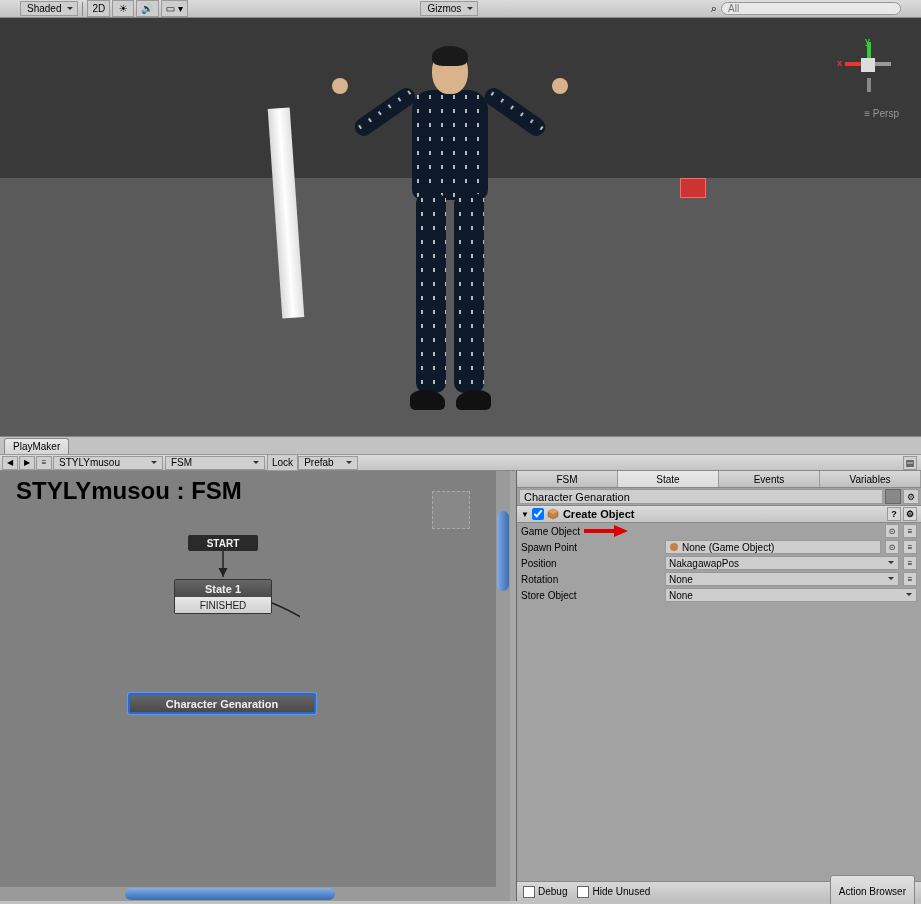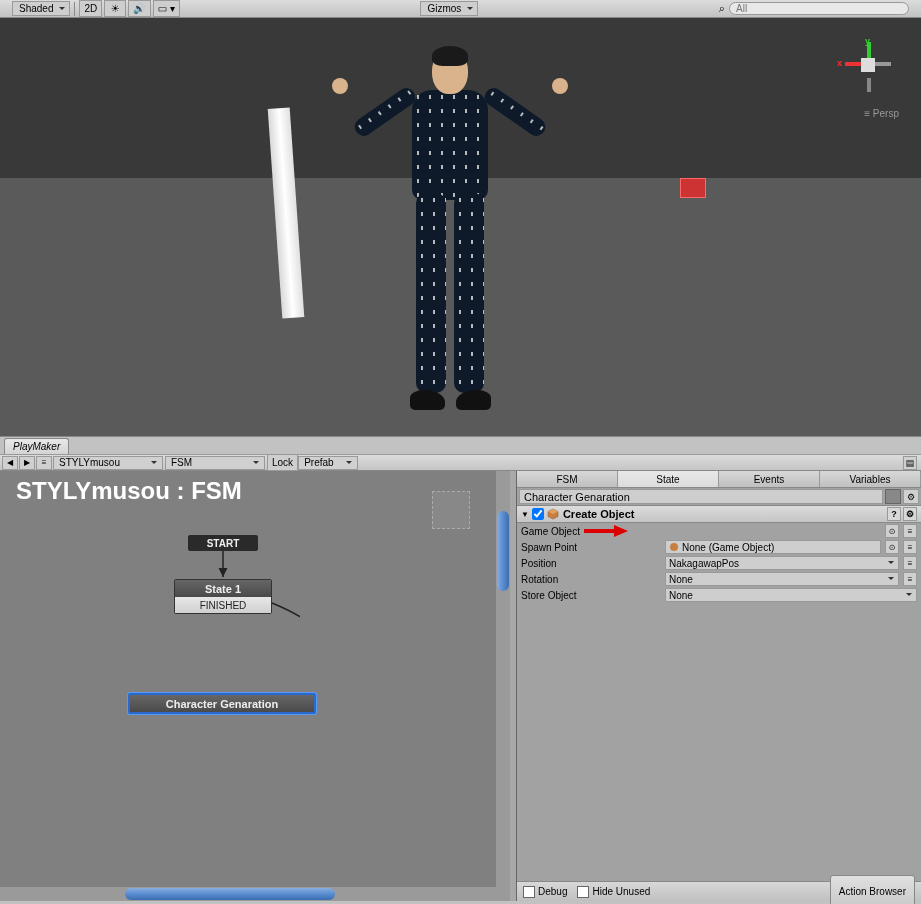--- a/index.html
+++ b/index.html
@@ -1,19 +1,19 @@
 <!DOCTYPE html>
 <html><head>
 <meta charset="utf-8">
 <style>
 * { box-sizing: border-box; margin: 0; padding: 0; font-family: Arial, sans-serif; }
 body { width: 921px; height: 904px; background: #c2c2c2; font-size: 11px; color: #000; overflow: hidden; }
 
 
-.scene-toolbar { height: 18px; background: linear-gradient(#dcdcdc, #c2c2c2); border-bottom: 1px solid #888; display: flex; align-items: center; padding: 0 12px; gap: 2px; }
+.scene-toolbar { height: 18px; background: linear-gradient(#dcdcdc, #c2c2c2); border-bottom: 1px solid #888; display: flex; align-items: center; padding: 0 20px; gap: 2px; }
 .tb-dropdown { height: 15px; background: #cecece; border: 1px solid #999; padding: 0 16px 0 6px; font-size: 10px; display: flex; align-items: center; position: relative; }
 .tb-dropdown::after { content: ''; position: absolute; right: 4px; top: 5px; border: 3px solid transparent; border-top-color: #333; }
 .tb-btn { height: 17px; min-width: 22px; background: #cecece; border: 1px solid #999; display: flex; align-items: center; justify-content: center; font-size: 10px; padding: 0 4px; }
 .tb-sep { width: 1px; height: 14px; background: #888; margin: 0 2px; }
 .tb-search { margin-left: auto; display: flex; align-items: center; gap: 4px; }
 .tb-search input { height: 13px; width: 180px; background: #e8e8e8; border: 1px solid #999; border-radius: 8px; padding: 0 6px; font-size: 10px; }
 
 
 .scene-viewport { height: 418px; background: #393939; position: relative; overflow: hidden; }
 .floor { position: absolute; left: 0; right: 0; top: 160px; bottom: 0; background: #5a5a5a; }
@@ -36,38 +36,38 @@
 .axis-cube { position: absolute; left: 28px; top: 28px; width: 14px; height: 14px; background: #ddd; }
 .axis-y { position: absolute; left: 32px; top: 6px; color: #3c3; font-size: 9px; font-weight: bold; }
 .axis-x { position: absolute; left: 4px; top: 28px; color: #e33; font-size: 9px; font-weight: bold; }
 .axis-z { position: absolute; left: 34px; top: 48px; width: 4px; height: 14px; background: #888; }
 .axis-yb { position: absolute; left: 34px; top: 12px; width: 4px; height: 16px; background: #3c3; }
 .axis-xb { position: absolute; left: 12px; top: 32px; width: 16px; height: 4px; background: #e33; }
 .axis-xb2 { position: absolute; left: 42px; top: 32px; width: 16px; height: 4px; background: #999; }
 .persp { position: absolute; right: 22px; top: 90px; color: #999; font-size: 10px; }
 
 
-.pm-tabbar { height: 18px; background: #c2c2c2; border-top: 1px solid #888; display: flex; align-items: flex-end; font-style: italic; }
+.pm-tabbar { height: 18px; background: #c2c2c2; border-top: 1px solid #888; display: flex; align-items: flex-end; }
 .pm-tab { height: 16px; background: linear-gradient(#e8e8e8, #d4d4d4); border: 1px solid #888; border-bottom: none; border-radius: 3px 3px 0 0; padding: 0 8px; font-size: 10px; display: flex; align-items: center; margin-left: 4px; }
 
 
 .pm-toolbar { height: 17px; background: linear-gradient(#dcdcdc, #c5c5c5); border-top: 1px solid #999; border-bottom: 1px solid #888; display: flex; align-items: center; padding: 0 2px; }
 .pm-toolbar .nav-btn { width: 16px; height: 14px; background: #d0d0d0; border: 1px solid #999; display: flex; align-items: center; justify-content: center; font-size: 8px; margin-right: 1px; }
 .pm-toolbar .dd { height: 14px; padding: 0 20px 0 5px; background: #d0d0d0; border: 1px solid #999; font-size: 10px; display: flex; align-items: center; position: relative; margin-right: 2px; }
 .pm-toolbar .dd::after { content: ''; position: absolute; right: 5px; top: 4px; border: 3px solid transparent; border-top-color: #333; }
 .pm-legend { width: 14px; height: 14px; background: #d0d0d0; border: 1px solid #999; margin-left: auto; margin-right: 2px; display: flex; align-items: center; justify-content: center; font-size: 9px; }
 
 
 .main-split { display: flex; height: 430px; }
 .left-pane { width: 510px; background: #808080; position: relative; overflow: hidden; }
 .right-pane { flex: 1; background: #a2a2a2; display: flex; flex-direction: column; border-left: 1px solid #666; }
 .vsplitter { width: 6px; background: #a8a8a8; cursor: col-resize; }
 
 
-.fsm-title { position: absolute; left: 16px; top: 6px; font-size: 24px; color: #ffffff; font-weight: bold; }
+.fsm-title { position: absolute; left: 16px; top: 6px; font-size: 24px; color: #000000; font-weight: bold; }
 .fsm-note { position: absolute; right: 40px; top: 20px; width: 38px; height: 38px; background: #888; border: 1px dashed #aaa; }
 .start-node { position: absolute; left: 188px; top: 64px; width: 70px; height: 16px; background: #2a2a2a; color: #eee; font-size: 10px; display: flex; align-items: center; justify-content: center; border-radius: 2px; font-weight: bold; }
 .state-node { position: absolute; background: #555; border: 1px solid #333; border-radius: 2px; }
 .state-header { height: 17px; background: linear-gradient(#666, #4a4a4a); color: #eee; font-size: 11px; display: flex; align-items: center; justify-content: center; font-weight: bold; }
 .state-body { height: 16px; background: linear-gradient(#e8e8e8, #d0d0d0); color: #222; font-size: 10px; display: flex; align-items: center; justify-content: center; }
 .state-selected { border: 2px solid #2a6ad0; box-shadow: 0 0 0 1px #5a9af0; }
 .arrow-svg { position: absolute; inset: 0; pointer-events: none; }
 
 
 .r-tabs { height: 17px; background: linear-gradient(#d8d8d8, #c0c0c0); display: flex; border-bottom: 1px solid #888; }

